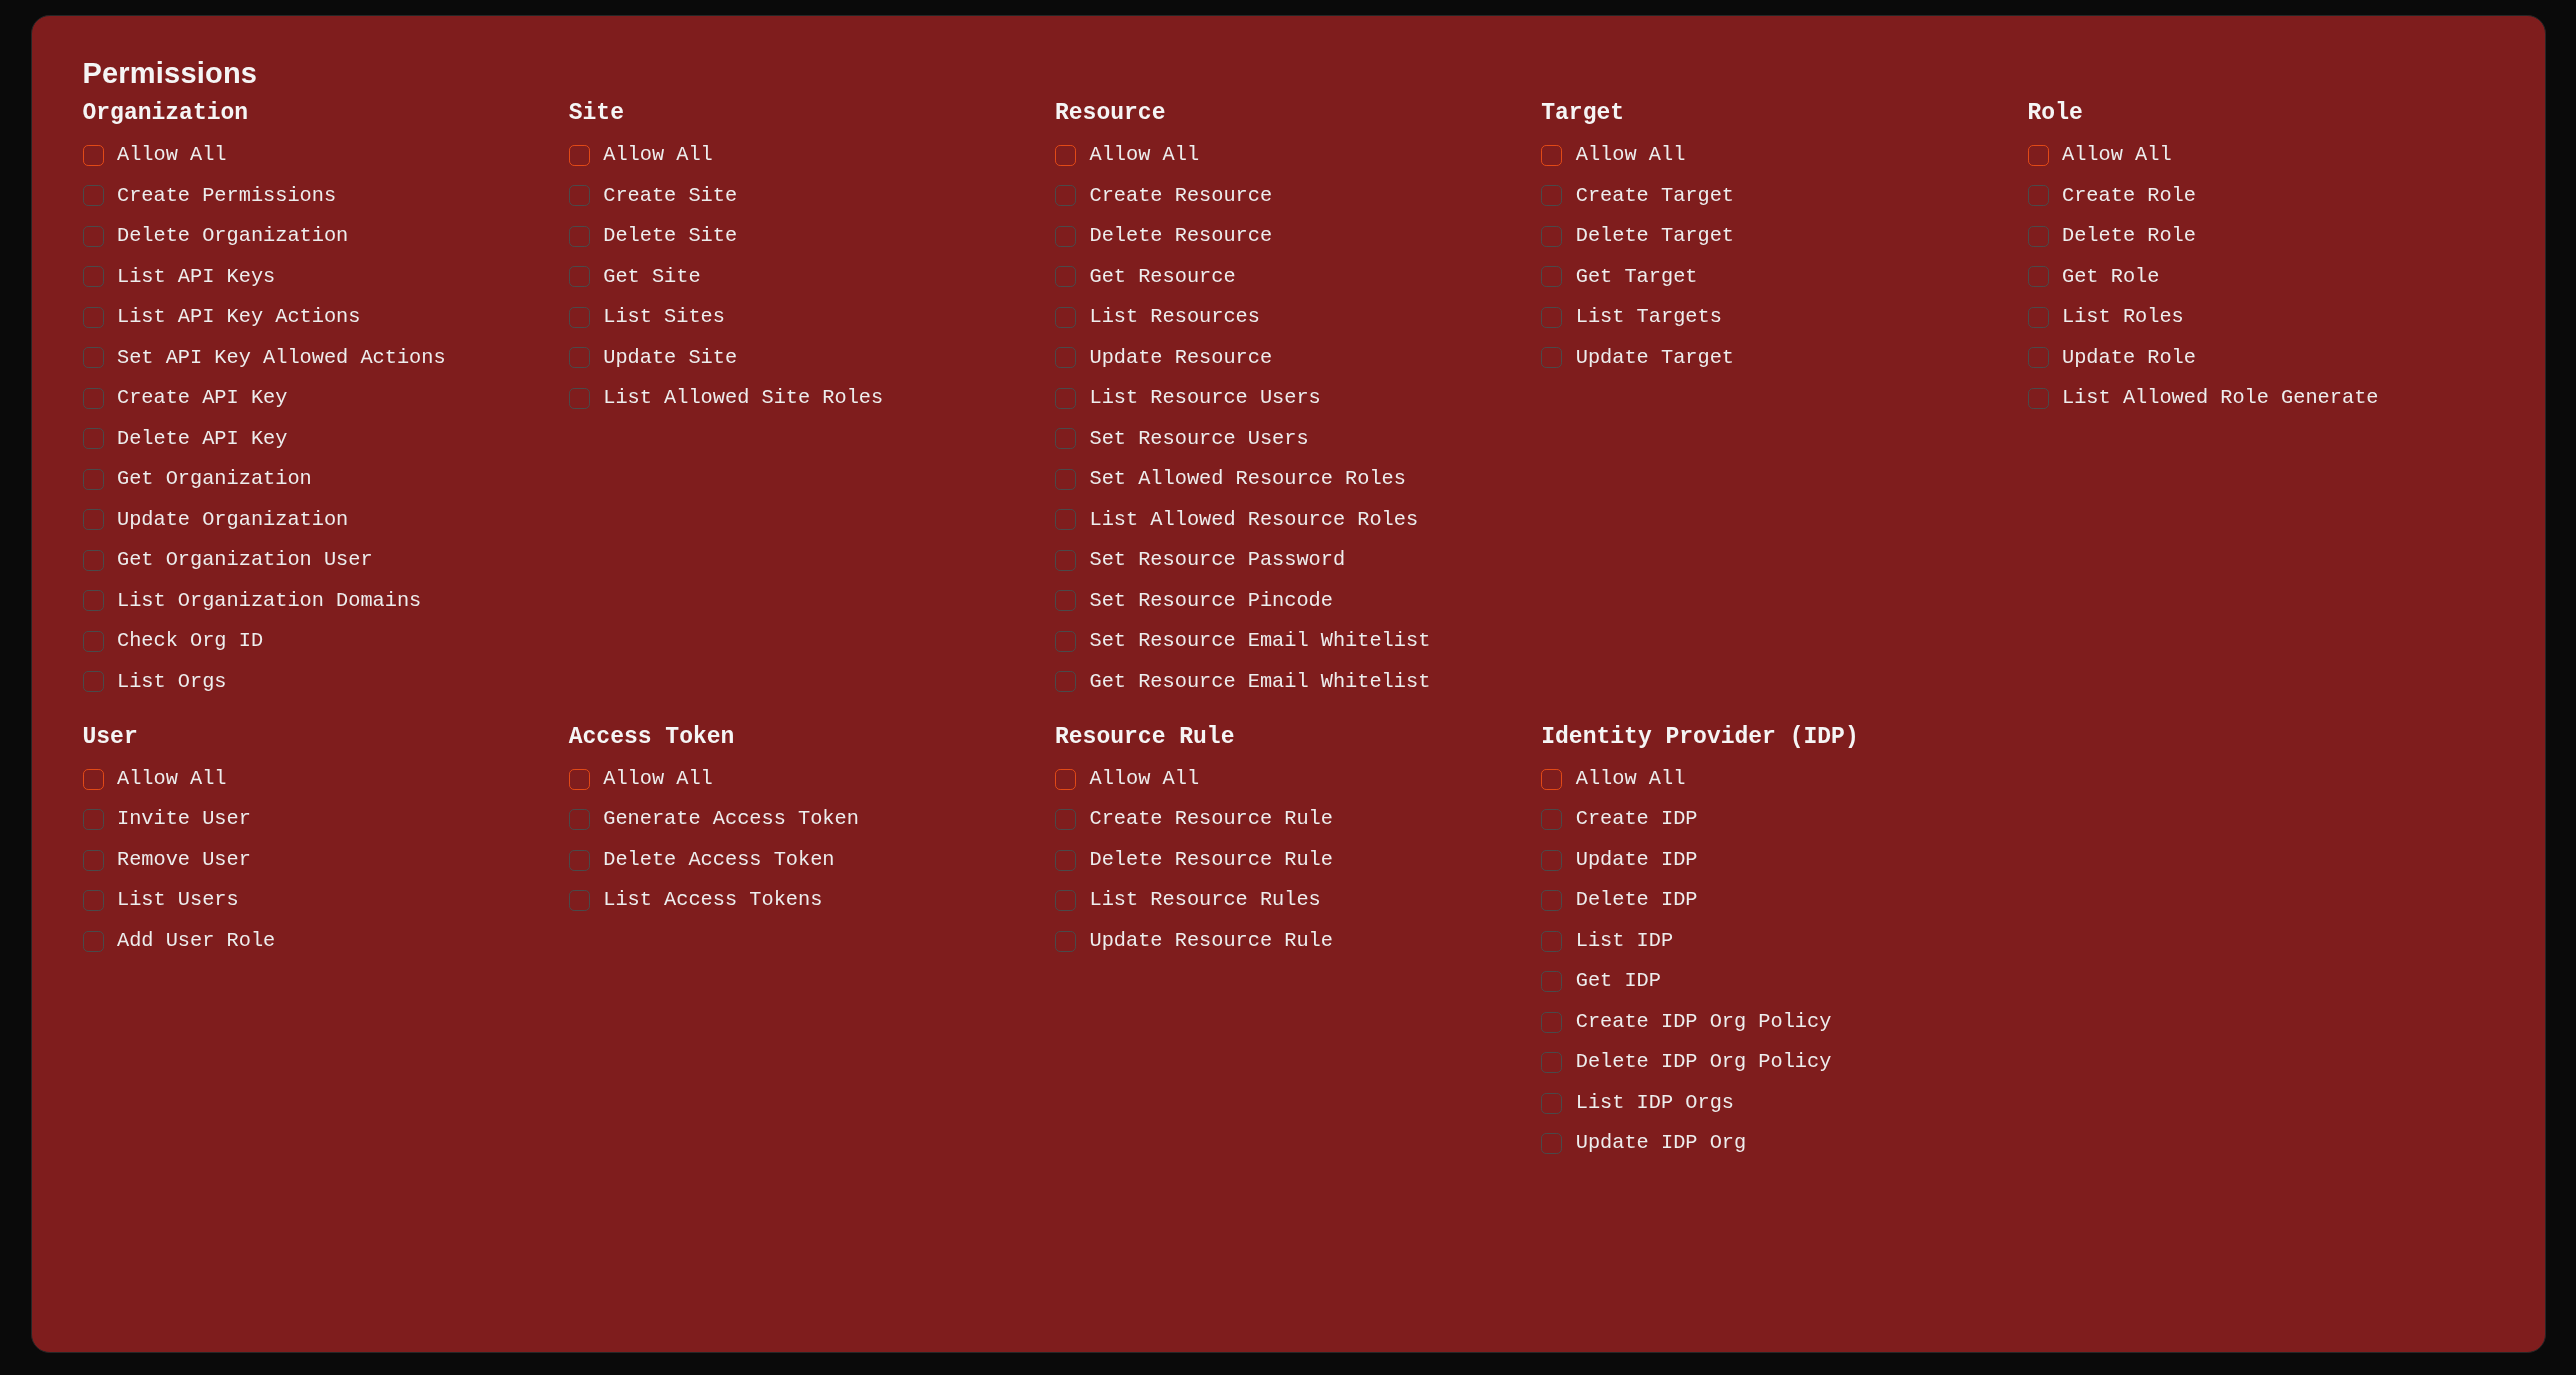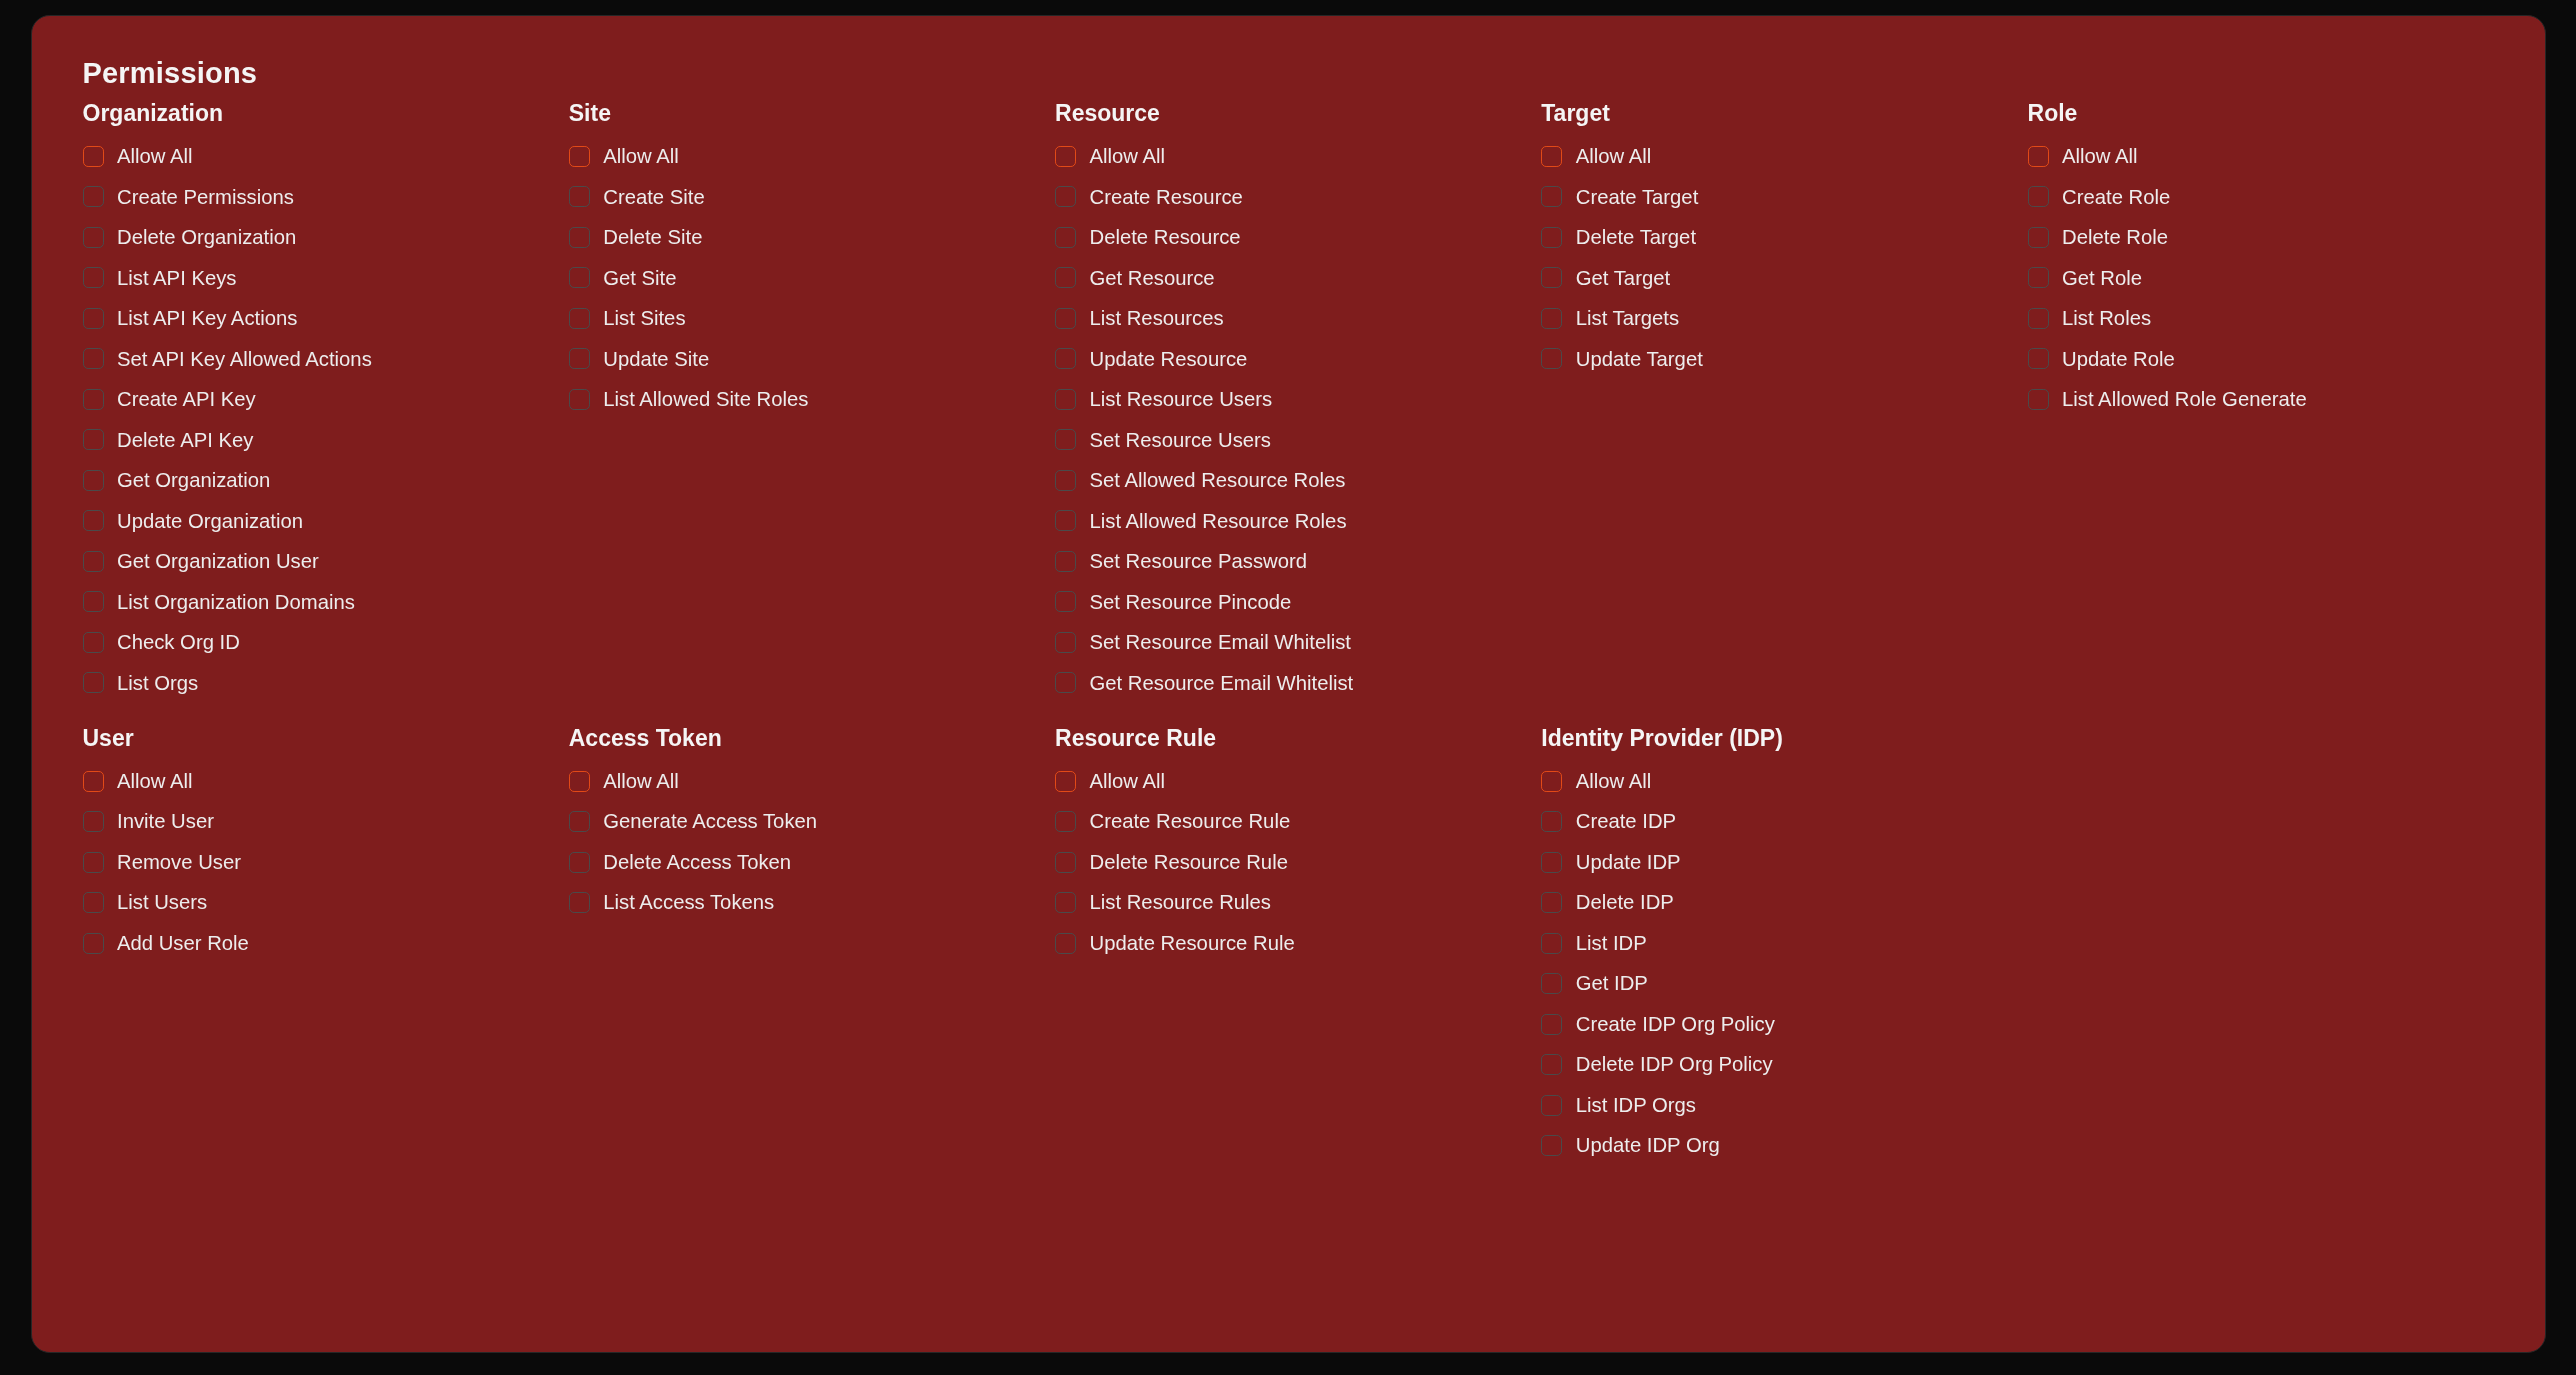--- a/index.html
+++ b/index.html
@@ -85,20 +85,21 @@
     white-space: nowrap;
   }
   .item {
     display: flex;
     align-items: center;
     gap: 13.5px;
     margin-bottom: 19.5px;
   }
   .col {
     min-width: 0;
+    font-family: Liberation Mono, monospace;
   }
   .spacer-col { }
 </style>
 </head>
 <body>
 
 <div class="panel">
   <h1 class="title">Permissions</h1>
 
 

